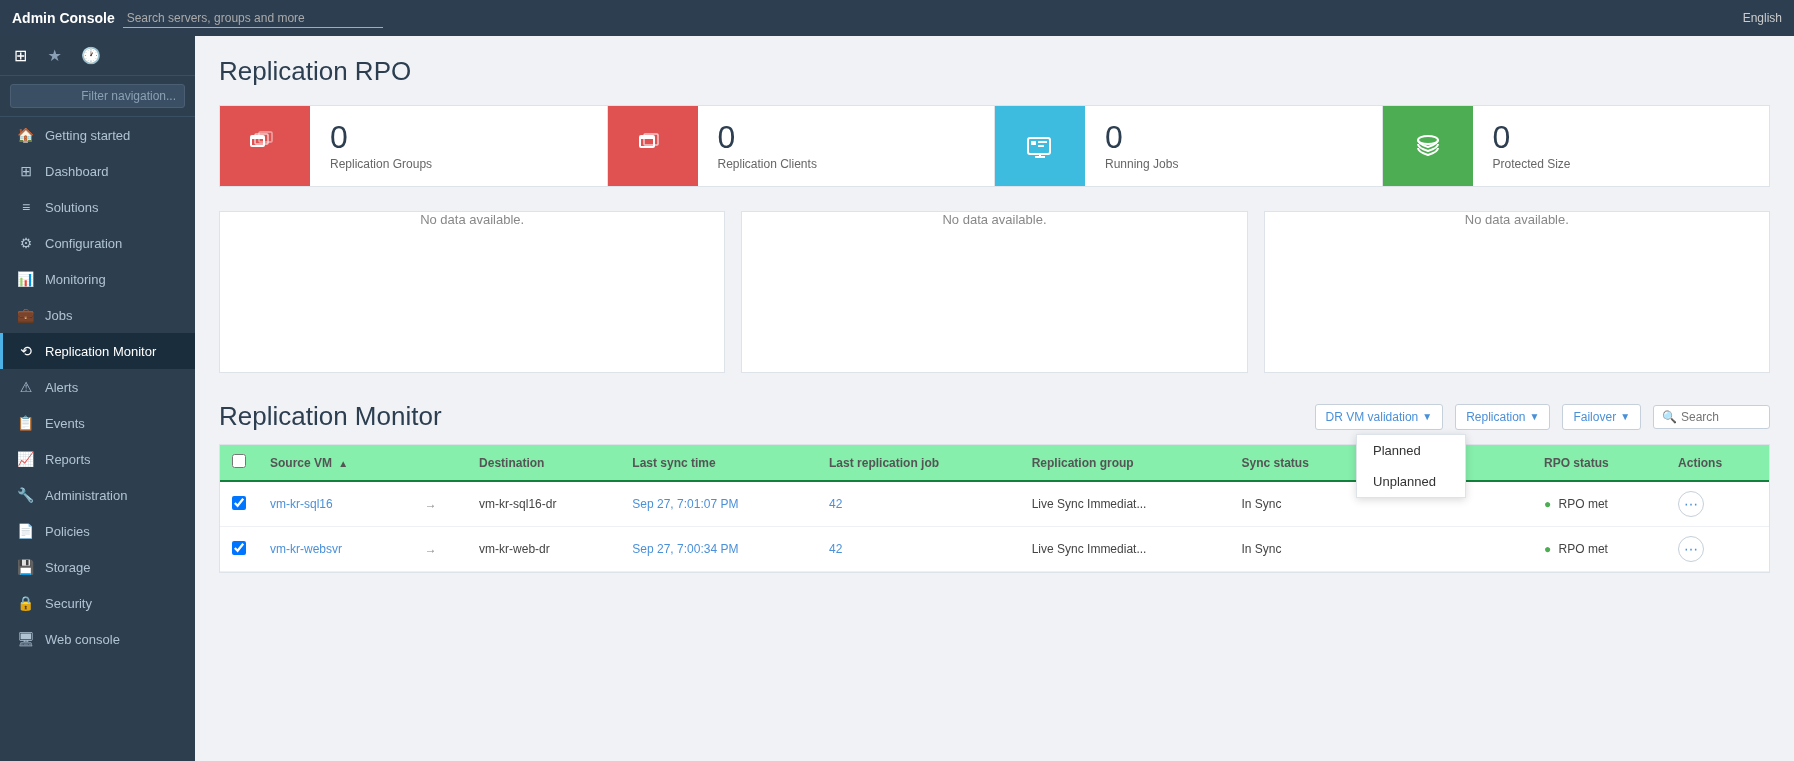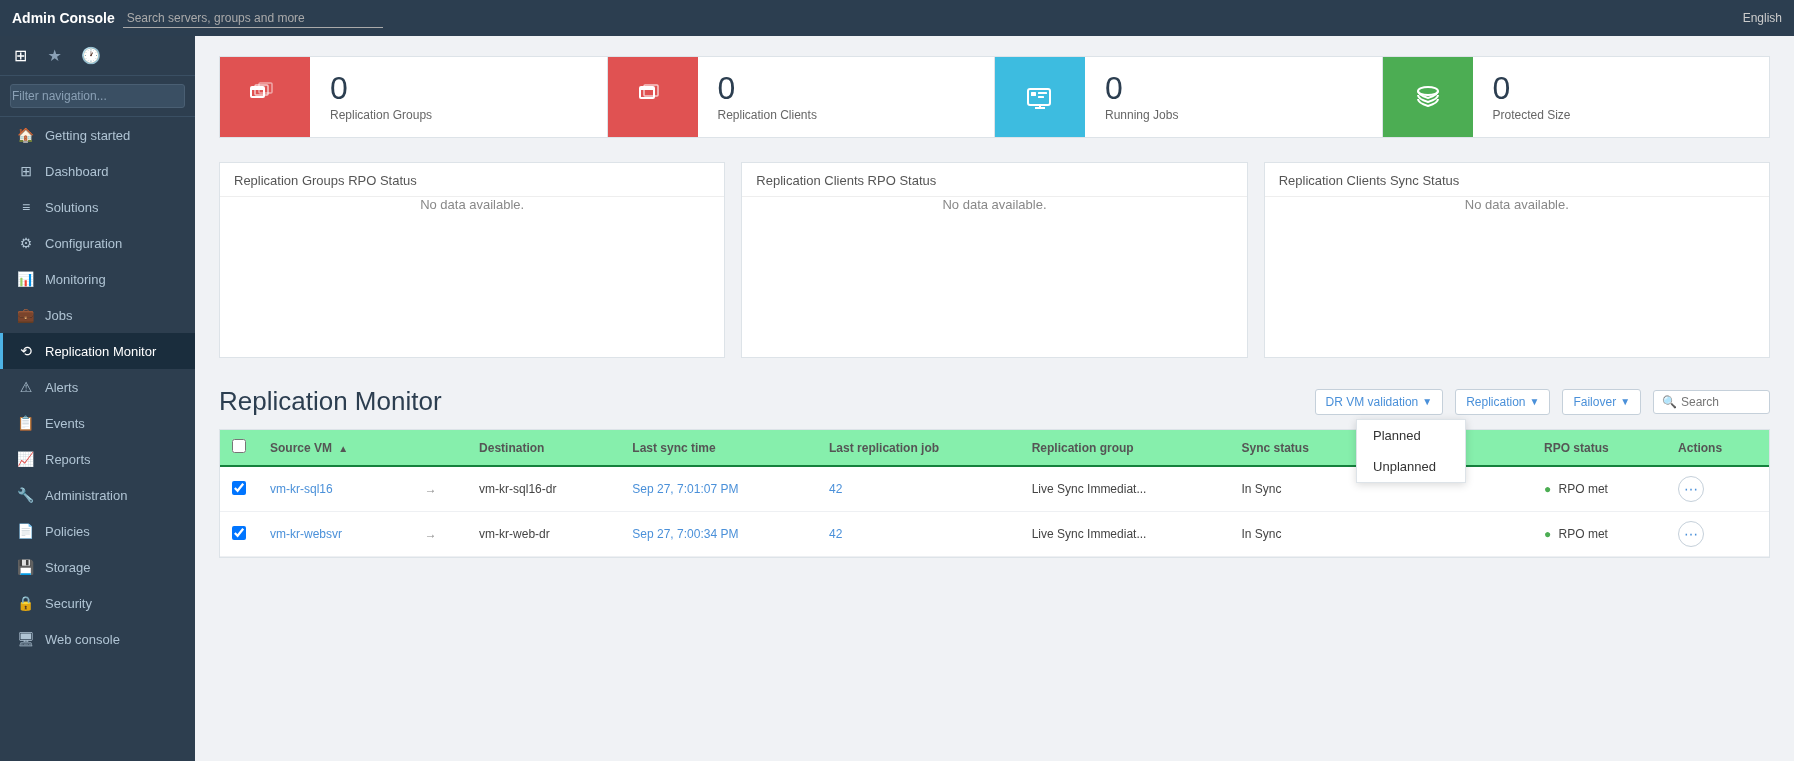--- a/index.html
+++ b/index.html
@@ -76,23 +76,24 @@
     .sidebar-filter {
       padding: 8px 10px;
       border-bottom: 1px solid #3a4f63;
     }
     .sidebar-filter input {
       width: 100%;
       background: #3a4f63;
       border: 1px solid #4a5f73;
       border-radius: 3px;
       color: #ccc;
-      padding: 4px 1px;
+      padding: 4px 8px;
       font-size: 12px;
       outline: none;
+      text-align: right;
     }
     .sidebar-filter input::placeholder { color: #8aa0b5; }
 
     .nav-item {
       display: flex;
       align-items: center;
       gap: 10px;
       padding: 10px 14px;
       color: #b0c4d4;
       cursor: pointer;
@@ -390,20 +391,21 @@
       <span>Security</span>
     </div>
     <div class="nav-item">
       <span class="nav-icon">🖥</span>
       <span>Web console</span>
     </div>
   </div>
 
   <div class="main">
 
+    <h1 class="page-title">Replication RPO</h1>
 
     <div class="stat-cards">
 
       <div class="stat-card">
         <div class="stat-card-icon red">
           <svg width="36" height="36" viewBox="0 0 36 36" fill="white">
             <rect x="4" y="8" width="13" height="10" rx="1" fill="none" stroke="white" stroke-width="2"></rect>
             <rect x="4" y="8" width="13" height="3" fill="white"></rect>
             <rect x="8" y="6" width="13" height="10" rx="1" fill="none" stroke="white" stroke-width="1.5" opacity="0.7"></rect>
             <rect x="12" y="4" width="13" height="10" rx="1" fill="none" stroke="white" stroke-width="1.5" opacity="0.5"></rect>
@@ -457,33 +459,30 @@
         </div>
         <div class="stat-card-content">
           <div class="stat-card-number">0</div>
           <div class="stat-card-label">Protected Size</div>
         </div>
       </div>
     </div>
 
     <div class="rpo-panels">
       <div class="rpo-panel">
-        <div class="rpo-panel-title">Replication Groups RPO Status</div>
         <div class="rpo-panel-body">
           <span>No data available.</span>
         </div>
       </div>
       <div class="rpo-panel">
-        <div class="rpo-panel-title">Replication Clients RPO Status</div>
         <div class="rpo-panel-body">
           <span>No data available.</span>
         </div>
       </div>
       <div class="rpo-panel">
-        <div class="rpo-panel-title">Replication Clients Sync Status</div>
         <div class="rpo-panel-body">
           <span>No data available.</span>
         </div>
       </div>
     </div>
 
     <div>
       <div class="section-header">
         <h2 class="section-title">Replication Monitor</h2>
         <div class="section-controls">

